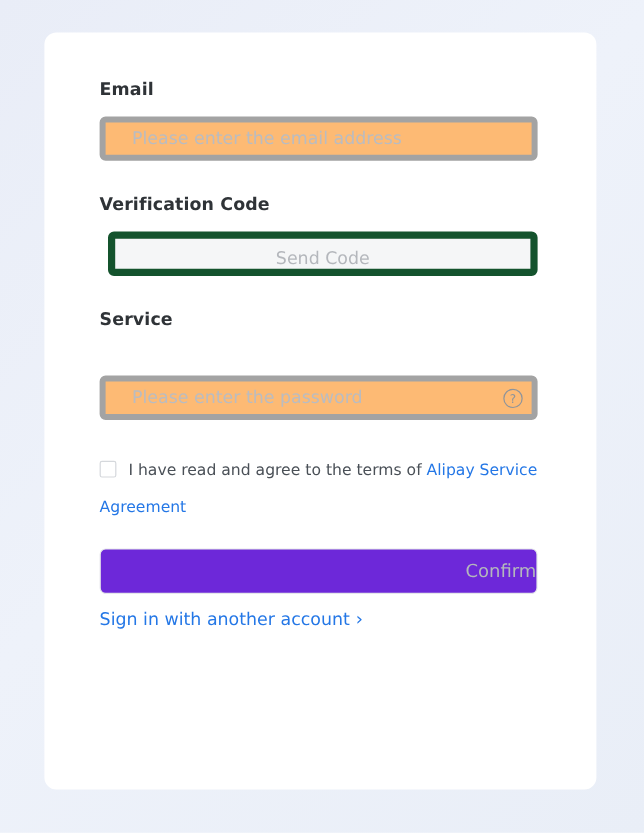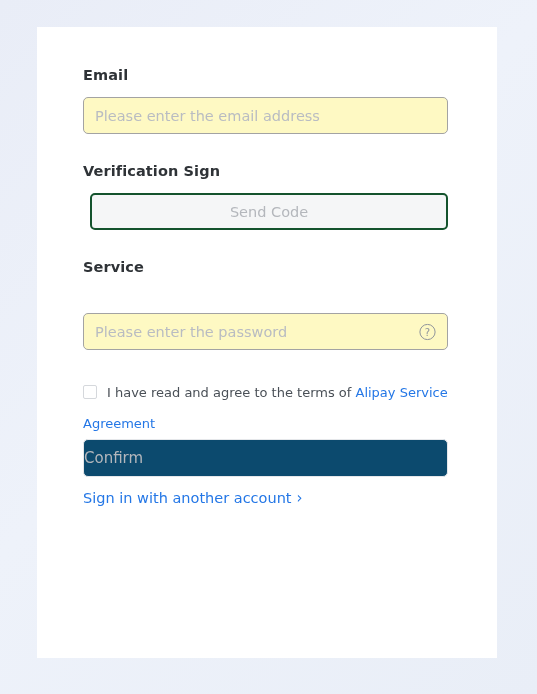--- a/index.html
+++ b/index.html
@@ -22,21 +22,21 @@
     box-sizing: border-box;
   }
 
   .card {
     position: absolute;
     left: 37px;
     top: 27px;
     width: 460px;
     height: 631px;
     background: #ffffff;
-    border-radius: 0;
+    border-radius: 10px;
     box-sizing: border-box;
   }
 
   .form {
     position: absolute;
     left: 46px;   
     top: 38px;    
     width: 365px; 
   }
 
@@ -50,27 +50,27 @@
     color: #2f3337;
     line-height: 20px;
     letter-spacing: 0.1px;
     margin: 0 0 12px 0;
   }
 
   .input {
     box-sizing: border-box;
     width: 100%;
     height: 37px;
-    border: 1px solid #a3a3a3;
+    border: 5px solid #a3a3a3;
     border-radius: 5px;
-    background: #fef9c3;
+    background: #fdba74;
     font-family: "DejaVu Sans", "Liberation Sans", sans-serif;
     font-size: 14.5px;
     color: #303030;
-    padding: 0 11px;
+    padding: 0 22px;
     outline: none;
     display: block;
   }
   .input::placeholder {
     color: #b9bcc2;
     opacity: 1;
   }
 
   .gap-after-input { height: 27px; }
 
@@ -82,21 +82,21 @@
   }
   .vcode-input {
     width: 243px;  
     flex: 0 0 243px;
   }
   .vcode-spacer { flex: 0 0 7px; }
   .send-code-btn {
     box-sizing: border-box;
     flex: 1 1 auto;
     height: 37px;
-    border: 2px solid #14532d;
+    border: 6px solid #14532d;
     border-radius: 5px;
     background: #f5f6f7;
     color: #b4b7bc;
     font-family: "DejaVu Sans", "Liberation Sans", sans-serif;
     font-size: 14.5px;
     line-height: 35px;
     text-align: center;
     cursor: default;
     user-select: none;
   }
@@ -147,29 +147,30 @@
   }
   .link {
     color: #2477e6;
     text-decoration: none;
     cursor: pointer;
   }
 
   
   .confirm-btn {
     box-sizing: border-box;
+    margin-top: 18px;
     width: 100%;
     height: 38px;
     border: 1px solid #e5e7ea;
     border-radius: 5px;
-    background: #0c4a6e;
+    background: #6d28d9;
     color: #b4b7bc;
     font-family: "DejaVu Sans", "Liberation Sans", sans-serif;
     font-size: 15px;
-    text-align: left;
+    text-align: right;
     line-height: 36px;
     cursor: default;
     user-select: none;
     display: block;
   }
 
   .signin-row {
     margin-top: 12px;
     text-align: left;
     font-size: 14.5px;
@@ -195,21 +196,21 @@
   <div class="card">
     <div class="form">
 
       <div class="field">
         <div class="field-label">Email</div>
         <input class="input" type="text" placeholder="Please enter the email address" style="">
       </div>
       <div class="gap-after-input"></div>
 
       <div class="field">
-        <div class="field-label">Verification Sign</div>
+        <div class="field-label">Verification Code</div>
         <div class="vcode-row">
           <div class="vcode-spacer"></div>
           <div class="send-code-btn">Send Code</div>
         </div>
       </div>
       <div class="gap-after-input"></div>
 
       <div class="field">
         <div class="field-label">Service</div>
         <div class="input-wrap">

